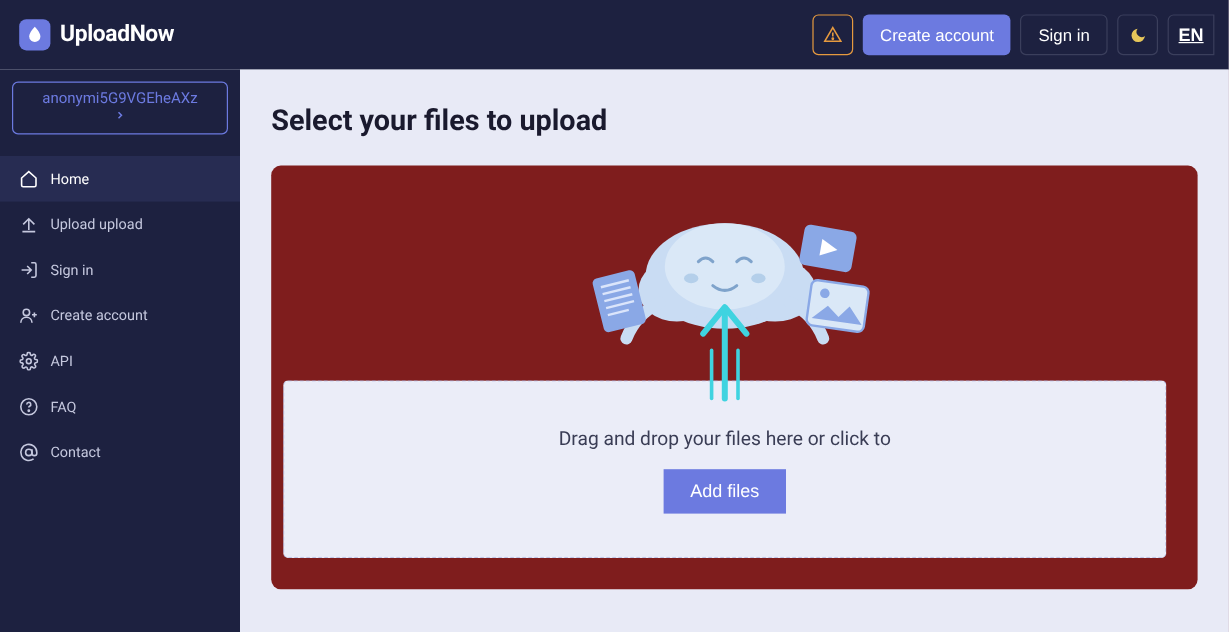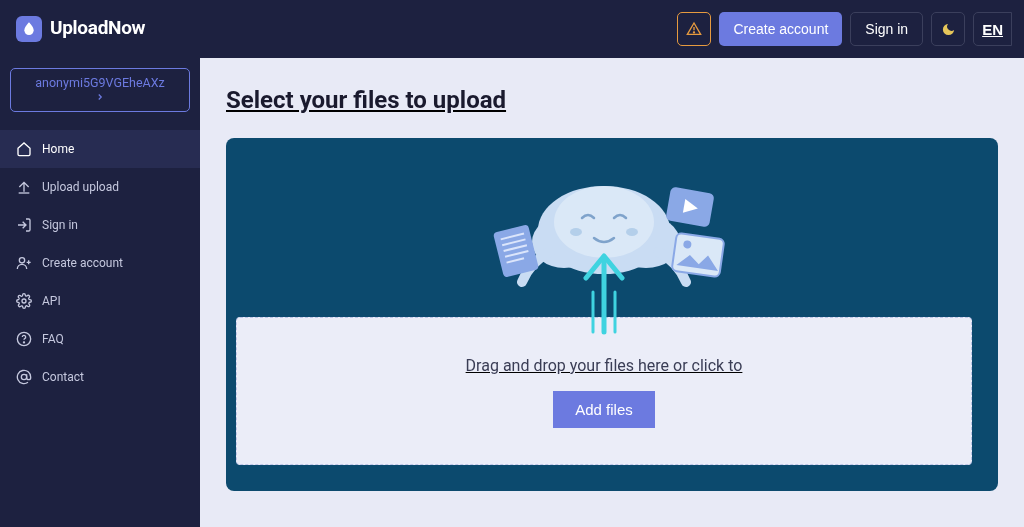--- a/index.html
+++ b/index.html
@@ -165,30 +165,29 @@
     .nav-item svg {
       width: 16px;
       height: 16px;
       flex-shrink: 0;
     }
     .content {
       flex: 1;
       padding: 28px 26px 20px 26px;
       overflow: auto;
       background: #e8eaf6;
-      text-decoration: underline;
     }
     .page-title {
       font-size: 24px;
       font-weight: 700;
       color: #1a1a2e;
       margin-bottom: 24px;
     }
     .upload-panel {
-      background: #0c4a6e;
+      background: #7f1d1d;
       border-radius: 8px;
       padding: 14px 26px 26px 10px;
     }
     .illustration-wrap {
       display: flex;
       justify-content: center;
       padding: 0;
       position: relative;
       z-index: 2;
       height: 165px;

